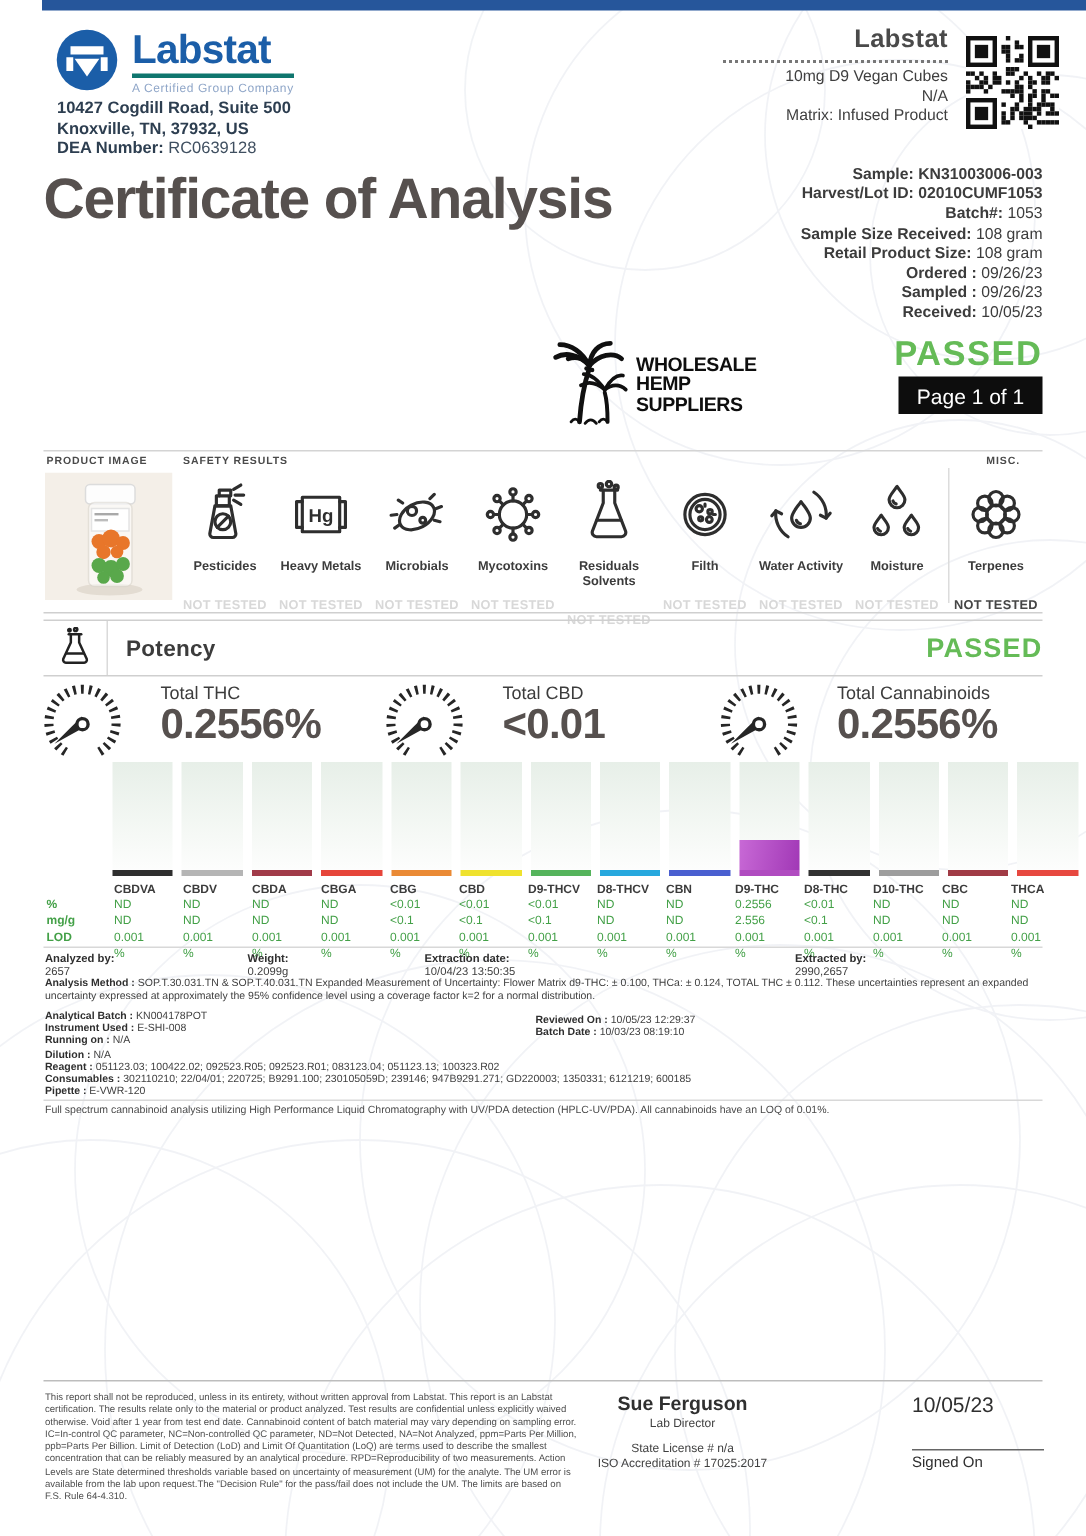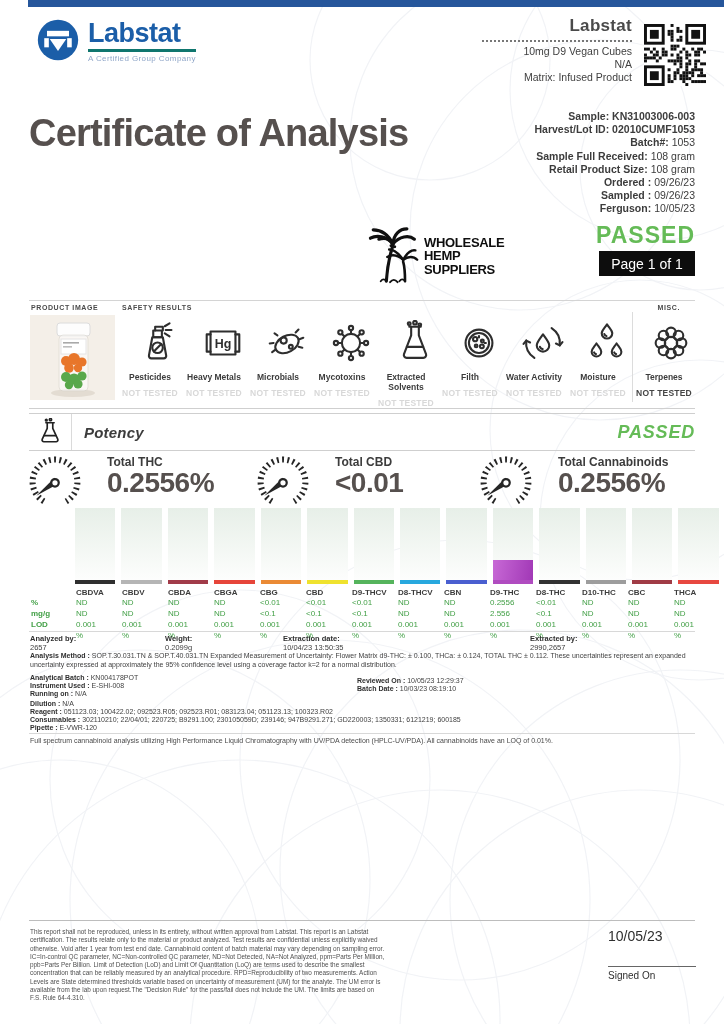--- a/index.html
+++ b/index.html
@@ -50,37 +50,37 @@
 
   
   .safety-box{left:29px;right:29px;top:300px;height:107px;border-top:1px solid #d4d4d4;border-bottom:1px solid #cfcfcf;}
   .sec-label{font-size:7px;font-weight:bold;color:#4a4a4a;letter-spacing:.6px;}
   .lbl-prodimg{left:31px;top:304px;}
   .lbl-safety{left:122px;top:304px;}
   .lbl-misc{right:44px;top:304px;}
   .prod-photo{left:30px;top:315px;width:85px;height:85px;}
   .safety-items{left:118px;top:314px;width:512px;display:flex;}
   .safety-item{flex:1;text-align:center;}
-  .safety-item .s-icon{height:52px;display:flex;align-items:flex-end;justify-content:flex-end;}
+  .safety-item .s-icon{height:52px;display:flex;align-items:flex-end;justify-content:center;}
   .s-name{font-size:8.5px;font-weight:bold;color:#3c3c3c;margin-top:6px;}
-  .s-status{font-size:8.5px;font-weight:bold;color:#d8d8d8;margin-top:6px;letter-spacing:.2px;}
+  .s-status{font-size:8.5px;font-weight:bold;color:#d8d8d8;margin-top:16px;letter-spacing:.2px;}
   .misc-divider{left:632px;top:312px;height:90px;border-left:1px solid #dcdcdc;}
   .misc-item{left:634px;top:314px;width:60px;}
   .misc-item .s-status{color:#454545;}
 
   
-  .potency-bar{left:29px;right:29px;top:413px;height:36px;border-top:1px solid #cfcfcf;border-bottom:1px solid #cfcfcf;display:flex;align-items:center;font-style:italic;}
+  .potency-bar{left:29px;right:29px;top:413px;height:36px;border-top:1px solid #cfcfcf;border-bottom:1px solid #cfcfcf;display:flex;align-items:center;}
   .pot-flask{width:42px;height:100%;border-right:1px solid #dadada;display:flex;align-items:center;justify-content:center;}
   .pot-title{font-size:15px;font-weight:bold;color:#3c3c3c;margin-left:12px;letter-spacing:.2px;}
   .pot-passed{margin-left:auto;font-size:18px;font-weight:bold;color:#65bb57;letter-spacing:.8px;}
 
   
   .gauges{left:25px;top:452px;width:674px;height:54px;}
   .gauge{position:absolute;display:flex;gap:22px;}
-  .gauge .g-label{font-size:12px;font-weight:bold;color:#3c3c3c;margin-top:3px;}
+  .gauge .g-label{font-size:12px;font-weight:normal;color:#3c3c3c;margin-top:3px;}
   .gauge .g-value{font-size:28px;font-weight:bold;color:#56504e;line-height:28px;letter-spacing:-0.5px;}
 
   
   .chart-strips{left:75px;top:508px;width:644px;height:76px;display:flex;gap:6px;}
   .chart-col{flex:1;position:relative;background:linear-gradient(180deg,#e7efe8,#f6f9f6 65%,#fefefe);}
   .chart-bar{position:absolute;left:0;right:0;bottom:4px;}
   .chart-base{position:absolute;left:0;right:0;bottom:0;height:4px;}
   .chart-table{left:30px;top:586px;width:689px;display:grid;grid-template-columns:45px repeat(14,46px);}
   .ct-head{font-size:8px;font-weight:bold;color:#3c3c3c;padding:2px 0 1px 1px;}
   .ct-rowlabel,.ct-val{font-size:8px;color:#43a047;padding:1.2px 0 1.2px 1px;line-height:8.6px;}
@@ -143,20 +143,28 @@
     <svg class="logo-mark" viewBox="0 0 48 48">
       <circle cx="24" cy="24" r="22" fill="#1b5ea8"></circle>
       <rect x="12" y="14" width="24" height="6" fill="#fff"></rect>
       <path d="M15 23 h18 l-9 13 z" fill="#fff"></path>
       <rect x="9" y="22" width="5" height="10" fill="#fff"></rect>
       <rect x="34" y="22" width="5" height="10" fill="#fff"></rect>
     </svg>
     <div>
       <div class="logo-word">Labstat</div>
       <div class="logo-tag">A Certified Group Company</div>
+    </div>
+  </div>
+  <div class="abs addr">
+    <div>10427 Cogdill Road, Suite 500</div>
+    <div>Knoxville, TN, 37932, US</div>
+    <div>
+      <span>DEA Number:</span>
+      <span class="dea-val">RC0639128</span>
     </div>
   </div>
 
   <div class="abs prod-panel">
     <div class="prod-brand">Labstat</div>
     <div class="prod-dots"></div>
     <div class="prod-line">10mg D9 Vegan Cubes</div>
     <div class="prod-line">N/A</div>
     <div class="prod-line">Matrix: Infused Product</div>
   </div>
@@ -282,25 +290,25 @@
       <rect x="48" y="6" width="9" height="9" fill="#111"></rect>
       <rect x="0" y="42" width="21" height="21" fill="#111"></rect>
       <rect x="3" y="45" width="15" height="15" fill="#fff"></rect>
       <rect x="6" y="48" width="9" height="9" fill="#111"></rect>
     </svg>
 
   <div class="abs sample-info" id="sample-info">
       <div class="si-row si-strong"><span class="si-label">Sample:</span> <span class="si-value">KN31003006-003</span></div>
       <div class="si-row si-strong"><span class="si-label">Harvest/Lot ID:</span> <span class="si-value">02010CUMF1053</span></div>
       <div class="si-row"><span class="si-label">Batch#:</span> <span class="si-value">1053</span></div>
-      <div class="si-row"><span class="si-label">Sample Full Received:</span> <span class="si-value">108 gram</span></div>
+      <div class="si-row"><span class="si-label">Sample Size Received:</span> <span class="si-value">108 gram</span></div>
       <div class="si-row"><span class="si-label">Retail Product Size:</span> <span class="si-value">108 gram</span></div>
       <div class="si-row"><span class="si-label">Ordered :</span> <span class="si-value">09/26/23</span></div>
       <div class="si-row"><span class="si-label">Sampled :</span> <span class="si-value">09/26/23</span></div>
-      <div class="si-row"><span class="si-label">Ferguson:</span> <span class="si-value">10/05/23</span></div>
+      <div class="si-row"><span class="si-label">Received:</span> <span class="si-value">10/05/23</span></div>
     </div>
 
   <div class="abs coa-title">Certificate of Analysis</div>
 
 
   <div class="abs whs">
     <svg width="58" height="58" viewBox="0 0 62 62">
       <g fill="none" stroke="#101010" stroke-width="3.4" stroke-linecap="round">
         <path d="M26 58 C27 44 29 32 33 20"></path>
         <path d="M33 18 C26 10 16 8 9 12"></path>
@@ -417,21 +425,21 @@
         <div class="s-icon">
           <svg width="46" height="46" viewBox="0 0 48 48" fill="none" stroke="#2e2e2e" stroke-width="2.2" stroke-linecap="round" stroke-linejoin="round">
    <path d="M20 7 v9 L12.5 35.5 a3 3 0 0 0 2.8 4 h17.4 a3 3 0 0 0 2.8 -4 L28 16 V7"></path>
    <path d="M18 7 h12"></path>
             <path d="M15.5 28 h17"></path>
    <circle cx="18" cy="4" r="1.5"></circle>
             <circle cx="24" cy="2.8" r="1.9"></circle>
             <circle cx="29" cy="5" r="1.4"></circle>
           </svg>
         </div>
-    <div class="s-name">Extracted Solvents</div>
+    <div class="s-name">Residuals Solvents</div>
         <div class="s-status">NOT TESTED</div>
       </div>
       <div class="safety-item">
         <div class="s-icon">
           <svg width="46" height="46" viewBox="0 0 48 48" fill="none" stroke="#2e2e2e" stroke-width="2.2" stroke-linecap="round" stroke-linejoin="round">
    <circle cx="24" cy="24" r="14"></circle>
             <circle cx="24" cy="24" r="10.5"></circle>
    <circle cx="20" cy="20" r="2.2"></circle>
             <circle cx="27.5" cy="22" r="1.5"></circle>
    <circle cx="21" cy="27" r="1.4"></circle>
@@ -721,20 +729,28 @@
     <span class="k">Consumables :</span> <span>302110210; 22/04/01; 220725; B9291.100; 230105059D; 239146; 947B9291.271; GD220003; 1350331; 6121219; 600185</span></p>
   <p class="abs kv" style="left:30px;top:724px">
     <span class="k">Pipette :</span> <span>E-VWR-120</span></p>
 
   <div class="abs hr" style="top:733px"></div>
   <div class="abs footnote">Full spectrum cannabinoid analysis utilizing High Performance Liquid Chromatography with UV/PDA detection (HPLC-UV/PDA). All cannabinoids have an LOQ of 0.01%.</div>
 
   <div class="abs foot-border"></div>
   <div class="abs disclaimer">This report shall not be reproduced, unless in its entirety, without written approval from Labstat. This report is an Labstat certification. The results relate only to the material or product analyzed. Test results are confidential unless explicitly waived otherwise. Void after 1 year from test end date. Cannabinoid content of batch material may vary depending on sampling error. IC=In-control QC parameter, NC=Non-controlled QC parameter, ND=Not Detected, NA=Not Analyzed, ppm=Parts Per Million, ppb=Parts Per Billion. Limit of Detection (LoD) and Limit Of Quantitation (LoQ) are terms used to describe the smallest concentration that can be reliably measured by an analytical procedure. RPD=Reproducibility of two measurements. Action Levels are State determined thresholds variable based on uncertainty of measurement (UM) for the analyte. The UM error is available from the lab upon request.The "Decision Rule" for the pass/fail does not include the UM. The limits are based on F.S. Rule 64-4.310.</div>
 
+  <div class="abs signer">
+    <div class="signer-name">Sue Ferguson</div>
+    <div class="signer-title">Lab Director</div>
+    <div class="signer-lic">
+      <div>State License # n/a</div>
+      <div>ISO Accreditation # 17025:2017</div>
+    </div>
+  </div>
 
 
   <div class="abs signed-block">
     <div class="signed-date">10/05/23</div>
     <div class="signed-line"></div>
     <div class="signed-label">Signed On</div>
   </div>
 
 </div>
 

